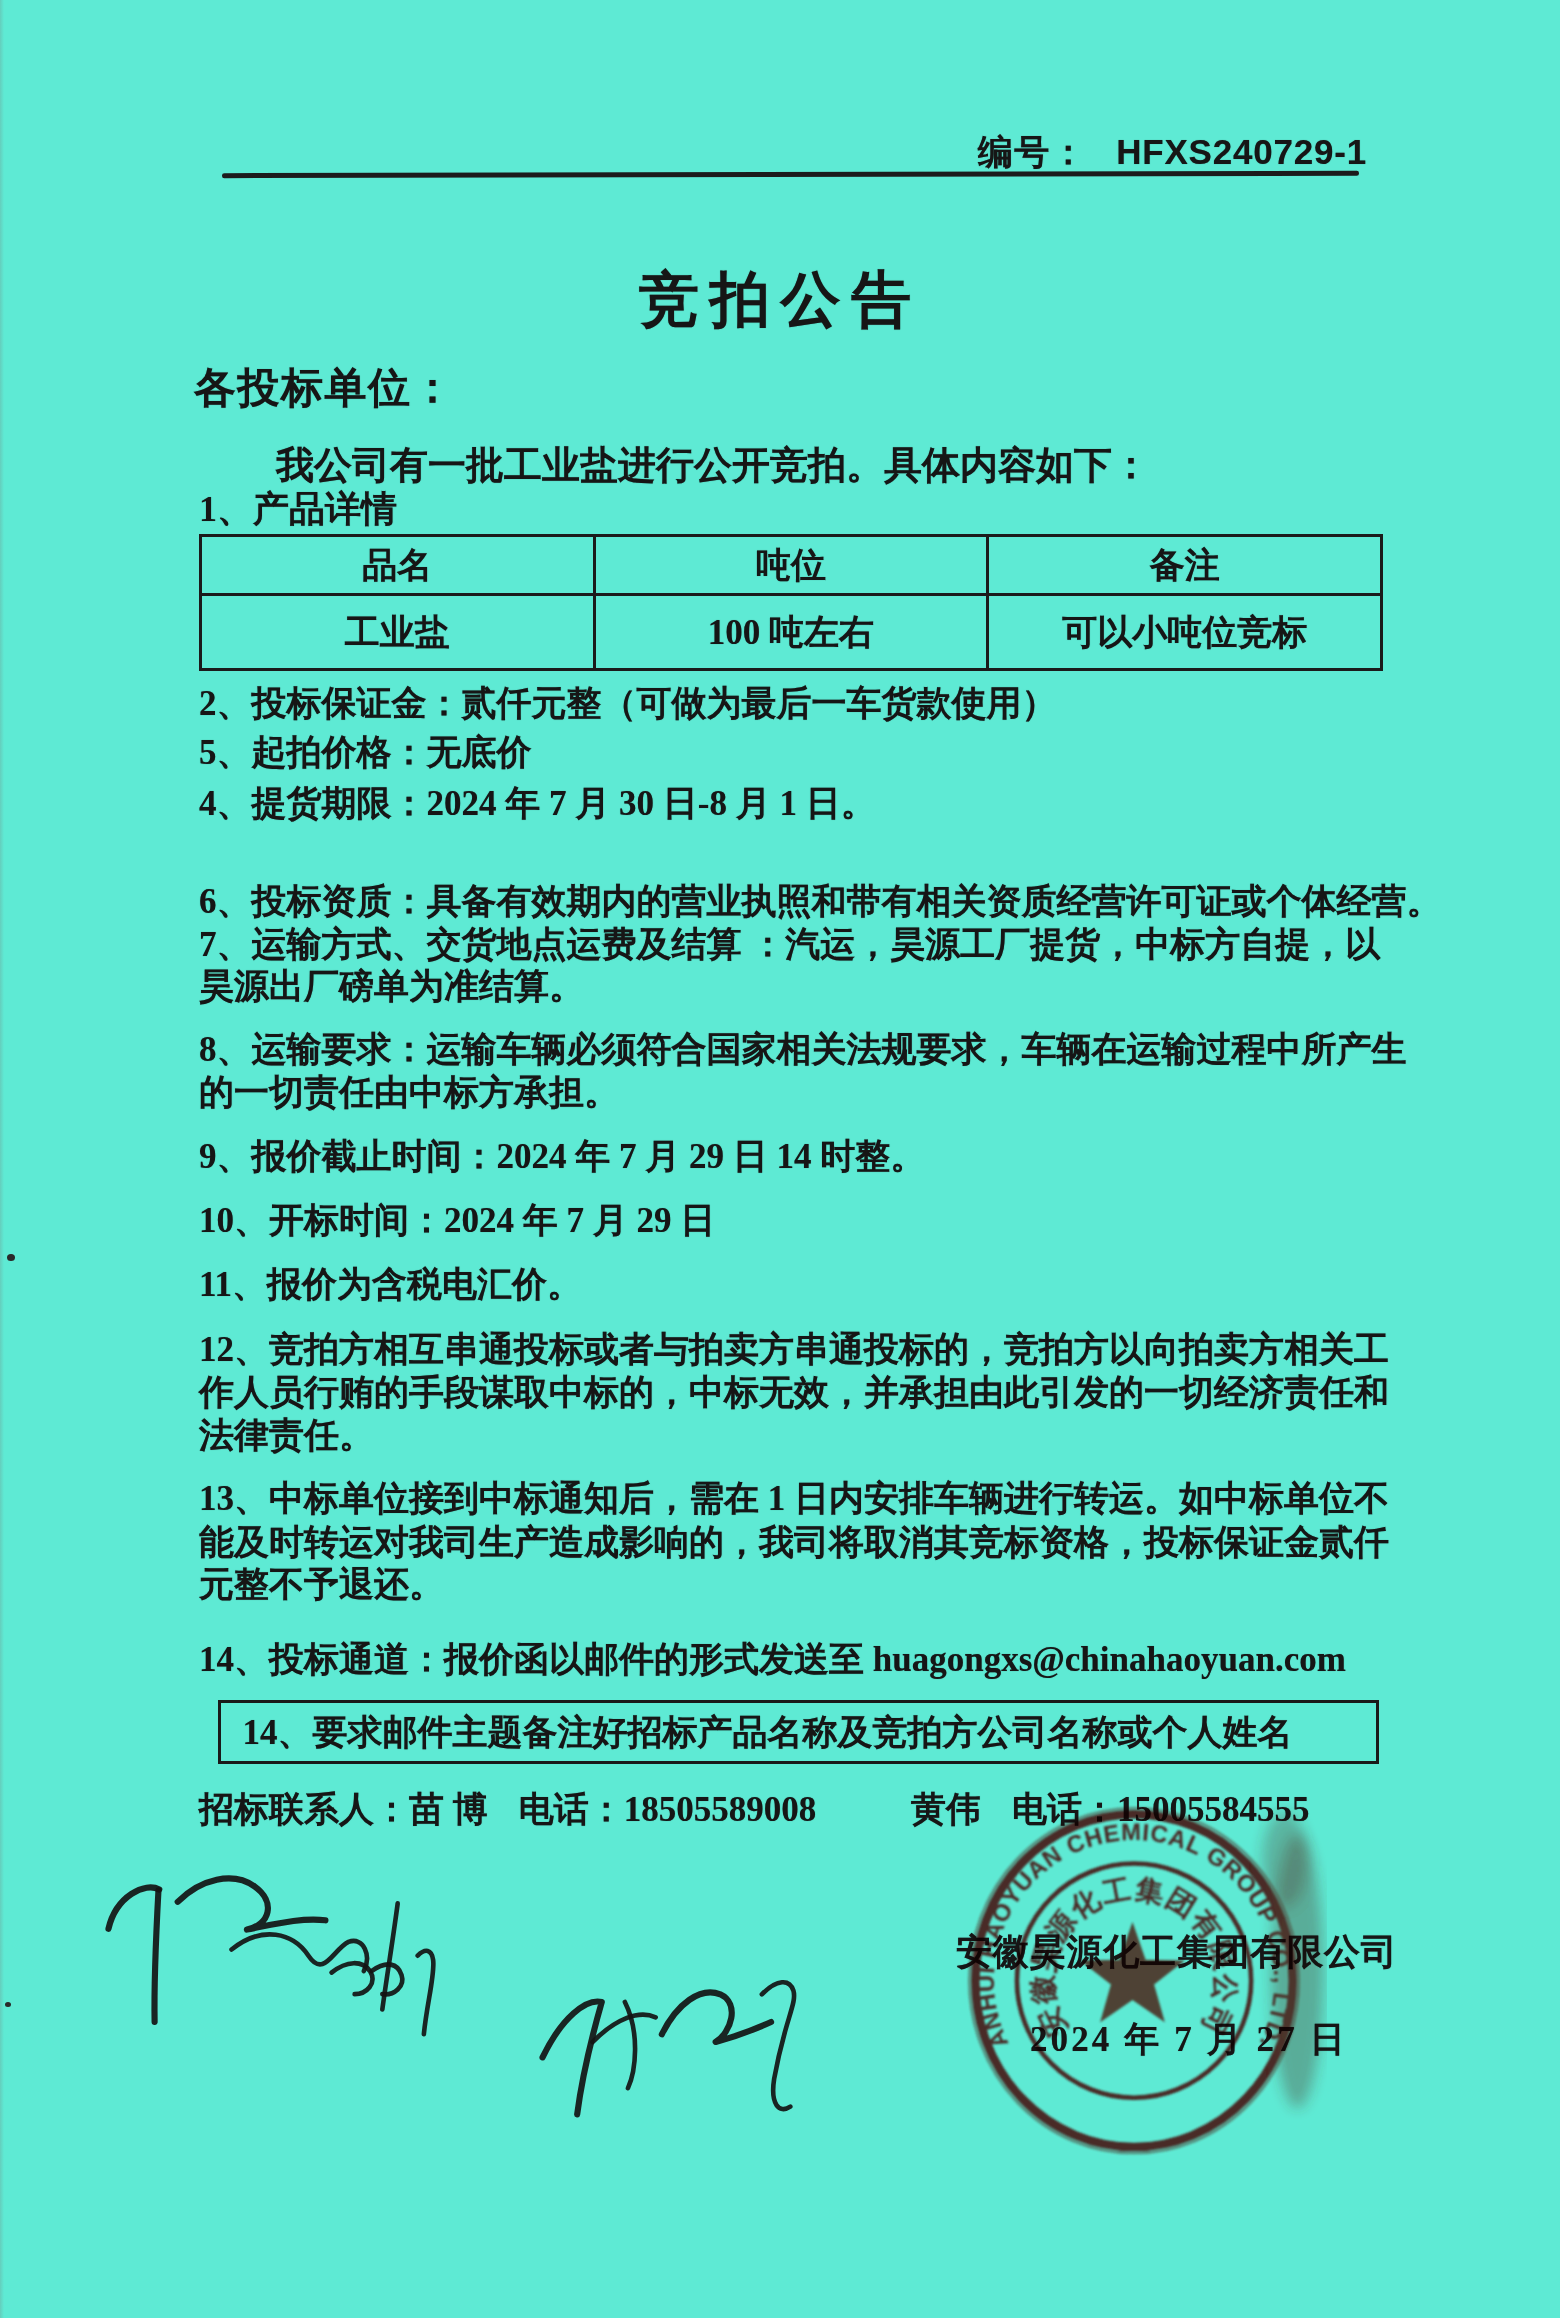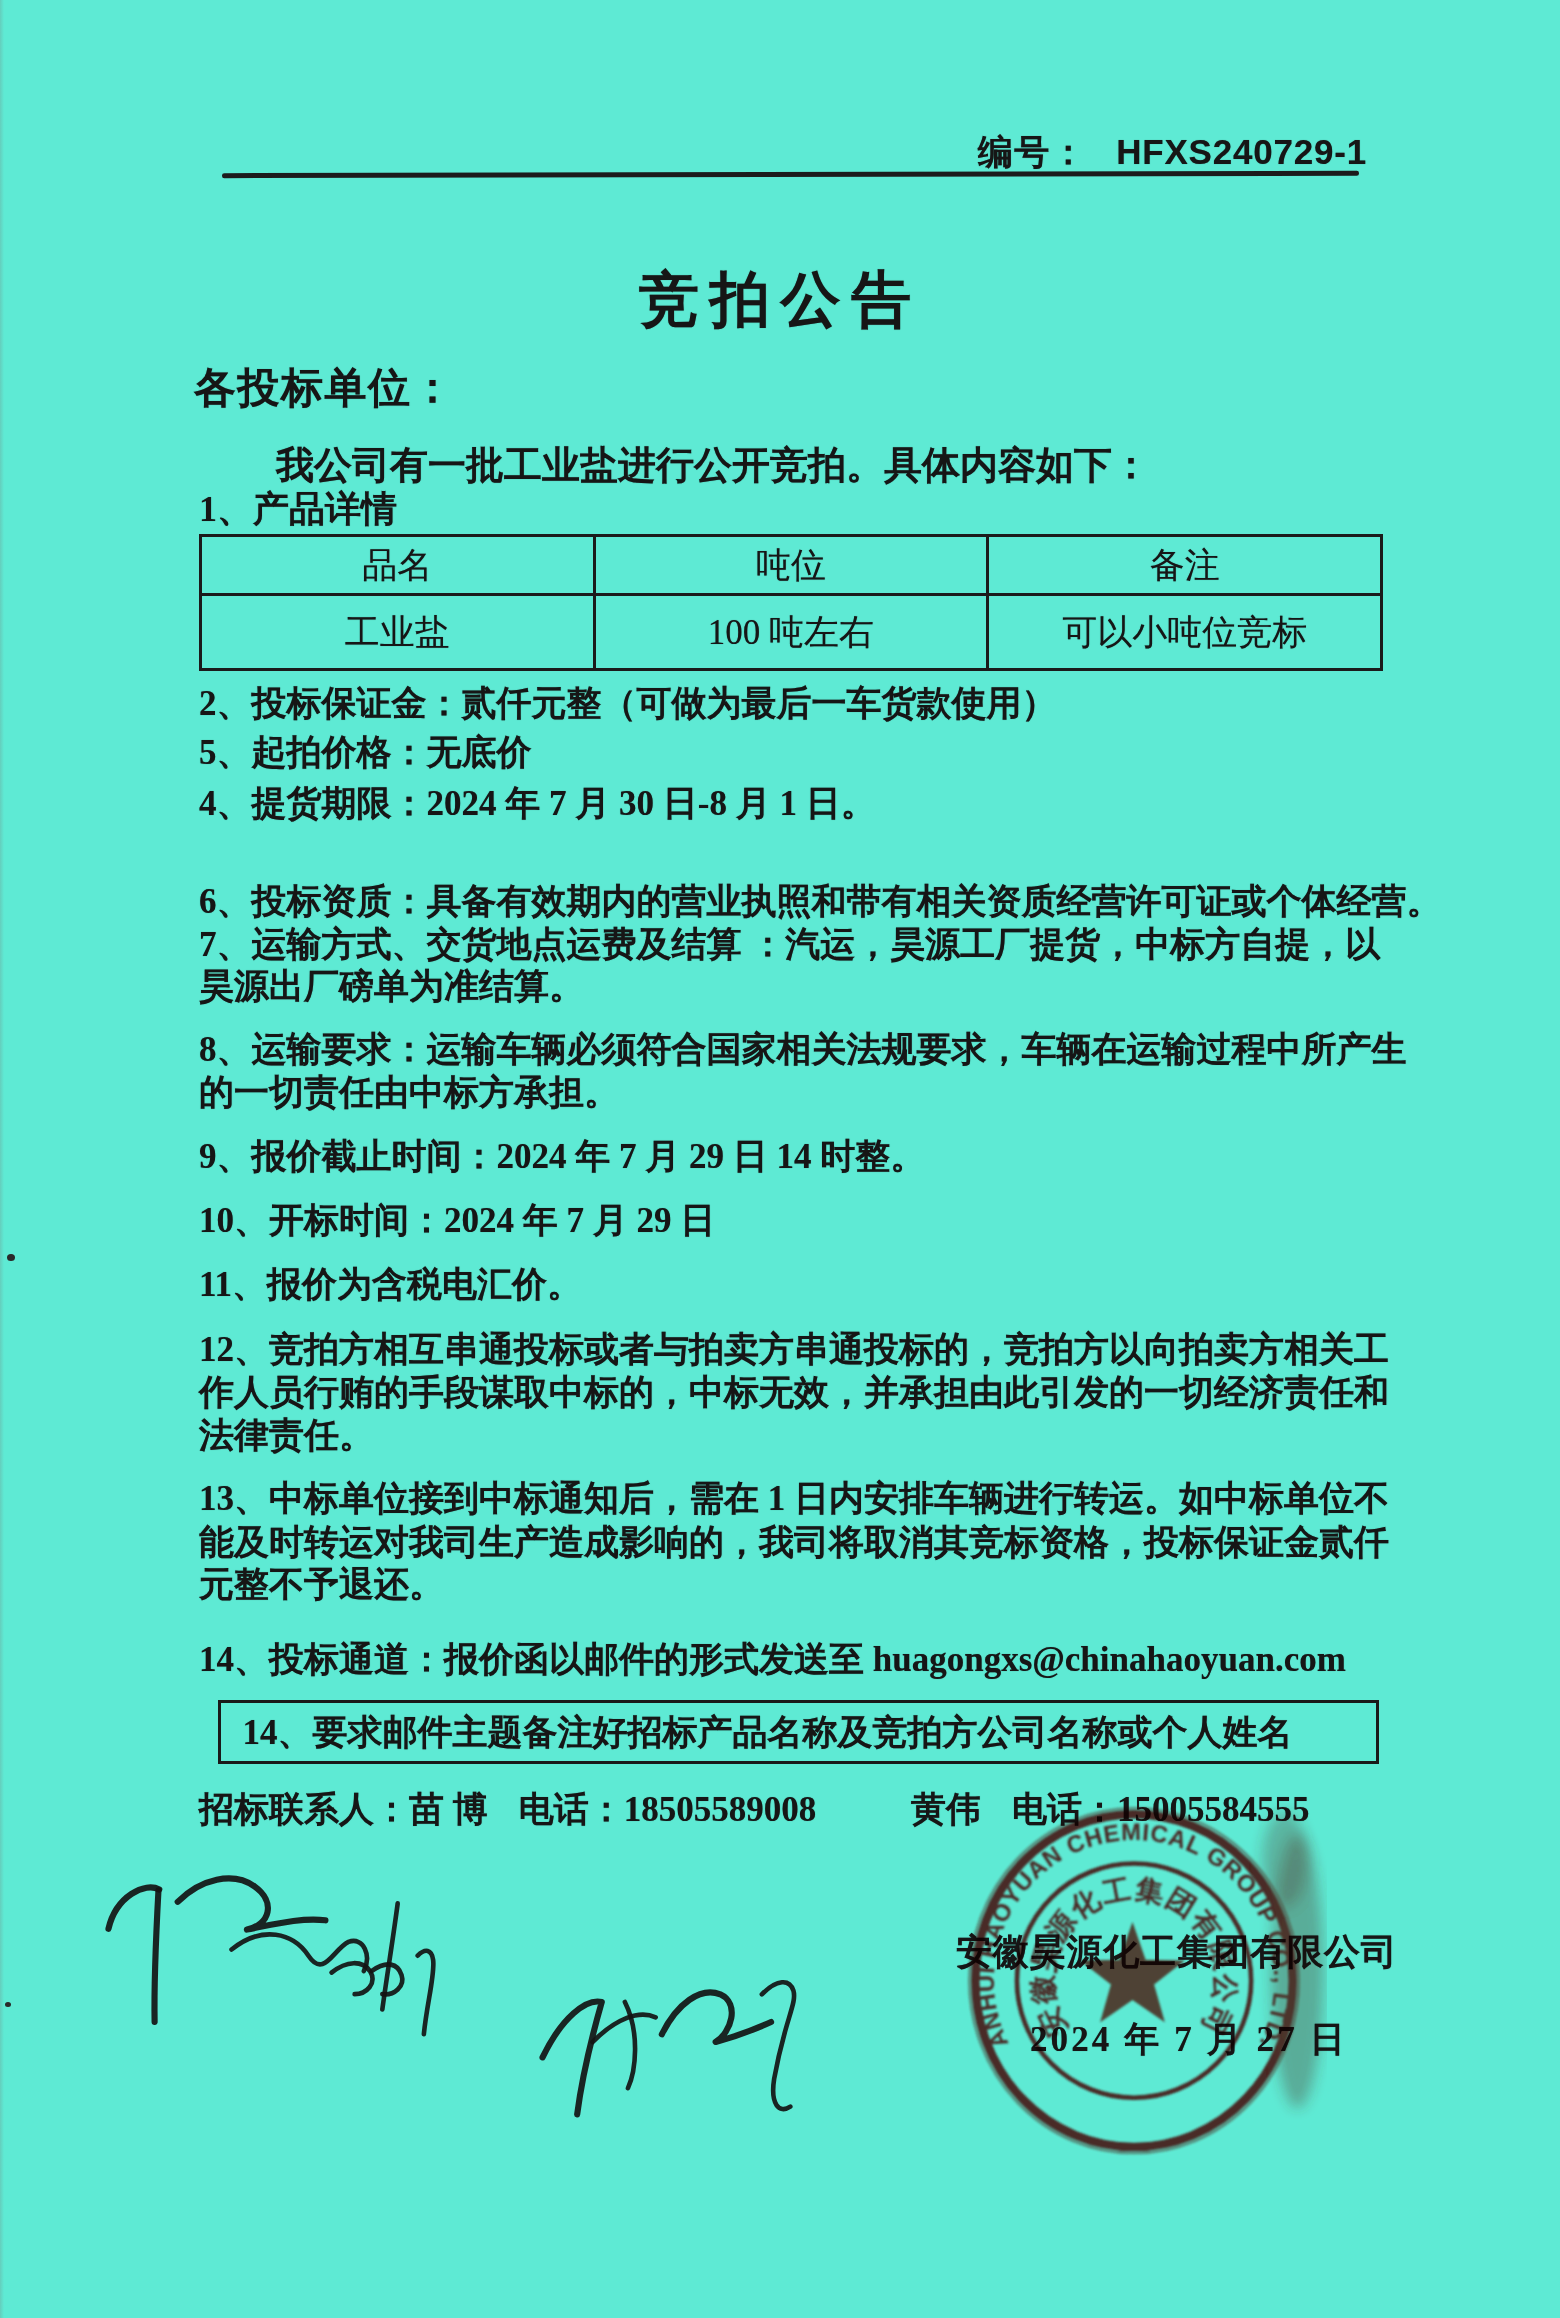--- a/index.html
+++ b/index.html
@@ -24,21 +24,21 @@
   .salut { top:360px; left:194px; font-size:42px; letter-spacing:1.5px; }
   .intro { top:440px; left:276px; font-size:38px; }
   .h-item1 { top:485px; left:199px; font-size:36px; }
 
   table.product {
     position:absolute; left:199px; top:534px; width:1184px; height:135px;
     border-collapse:collapse; table-layout:fixed;
   }
   table.product th, table.product td {
     border:3.1px solid #1b1b1b; text-align:center; vertical-align:middle;
-    font-size:35px; font-weight:400; text-shadow:0 0 0.8px rgba(25,25,25,.55);
+    font-size:35px; font-weight:700; text-shadow:0 0 0.8px rgba(25,25,25,.55);
   }
   table.product thead tr { height:59px; }
   table.product tbody tr { height:75px;border-radius:13px; }
 
   .line { position:absolute; left:199px; height:45px; line-height:45px; font-size:35px; }
   .boxed {
     position:absolute; left:218px; top:1700px; width:1155px; height:58px;
     border:3.9px solid #1a1a1a; display:flex; align-items:center;text-align:right;
   }
   .boxed span { margin-left:21.6px; font-size:35px; font-weight:700; white-space:nowrap; text-shadow:0 0 0.8px rgba(25,25,25,.55); }

